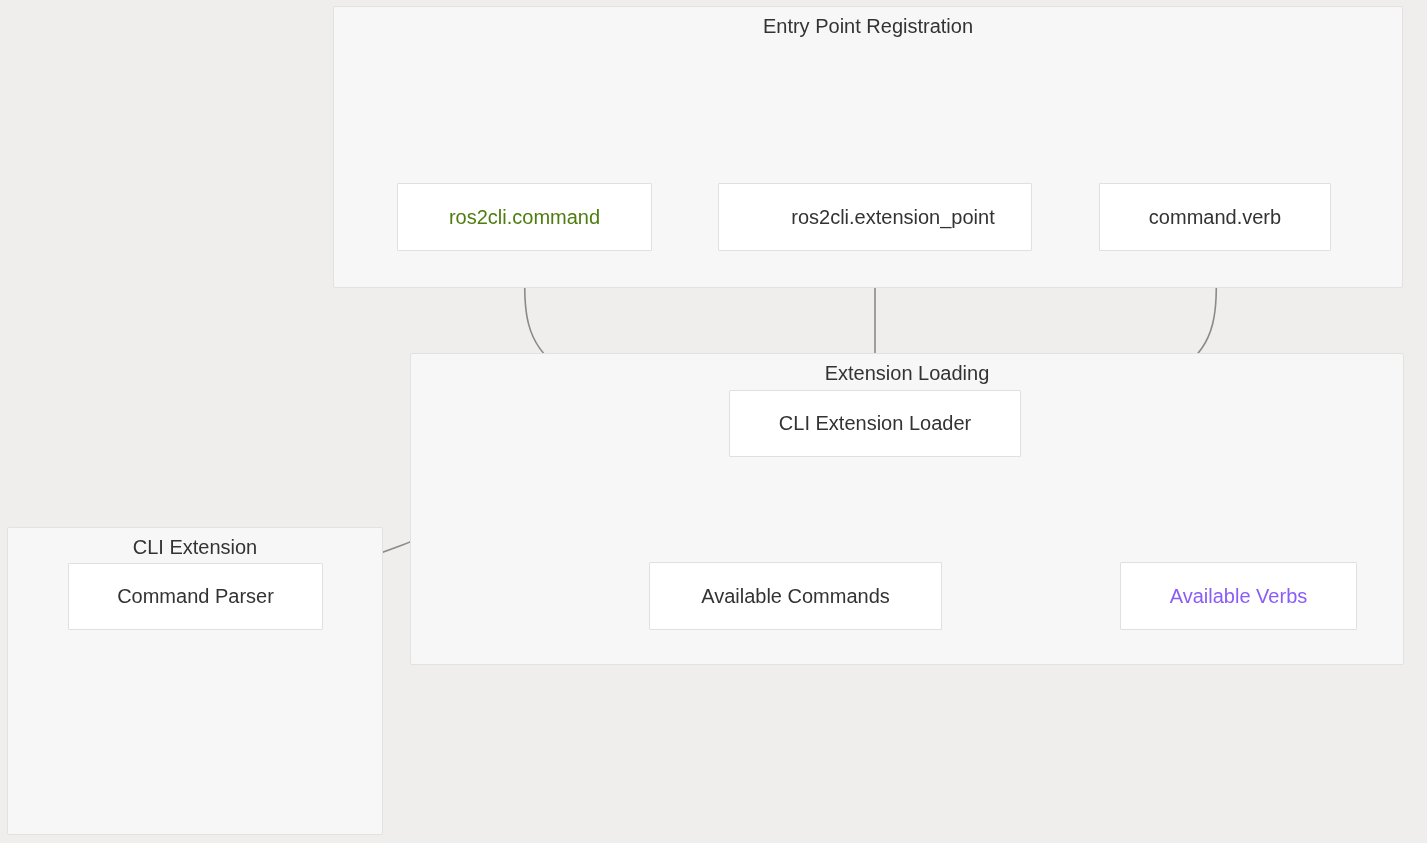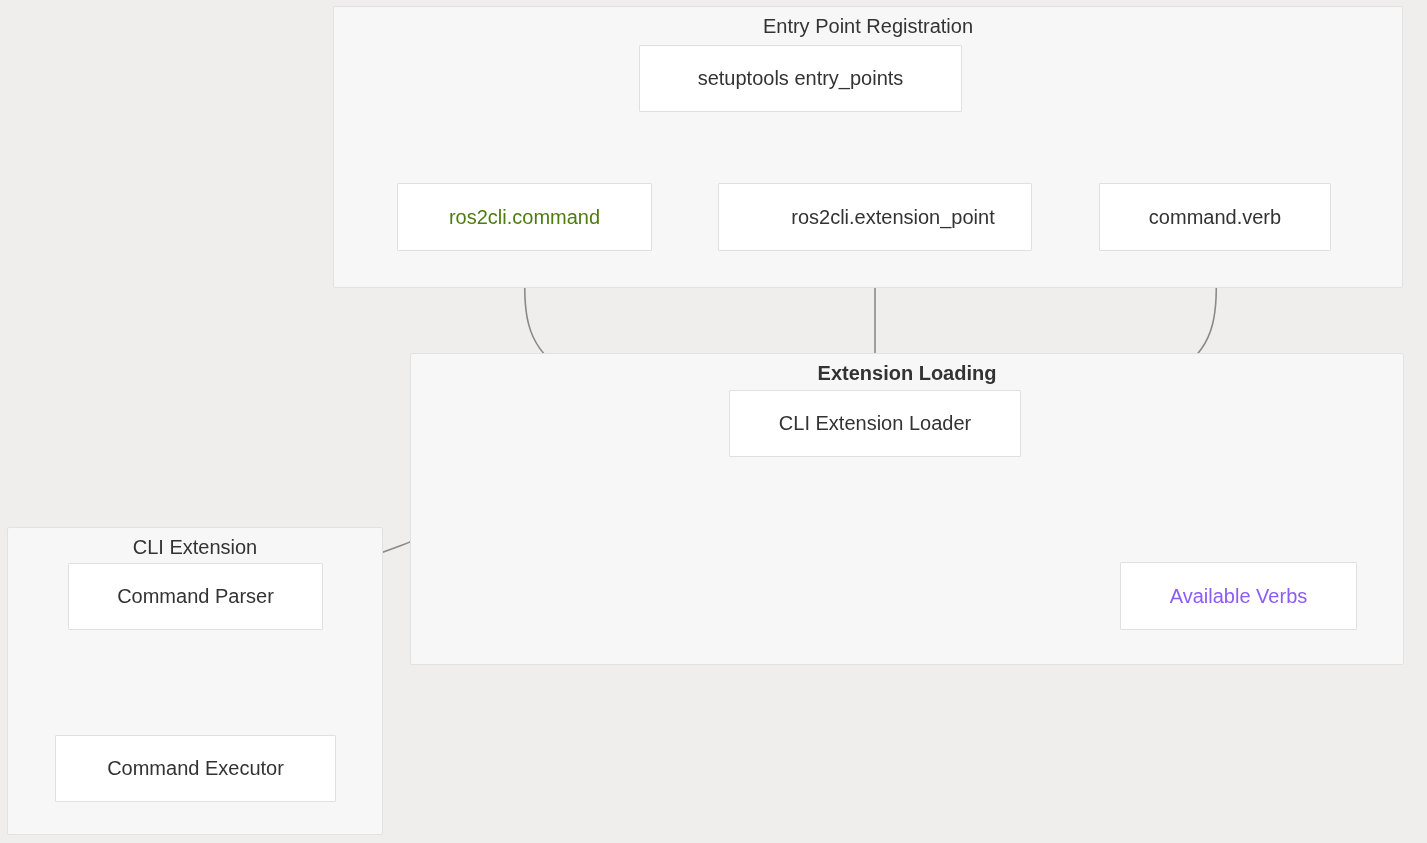--- a/index.html
+++ b/index.html
@@ -82,30 +82,29 @@
         <path d="M 830 458 C 815 485 800 515 795 551" fill="none" stroke="#8a8a8a" stroke-width="1.6" marker-end="url(#arrowhead)"></path>
         <path d="M 1022 458 C 1100 480 1180 505 1226 551" fill="none" stroke="#8a8a8a" stroke-width="1.6" marker-end="url(#arrowhead)"></path>
         <path d="M 196 631 L 196 724" fill="none" stroke="#8a8a8a" stroke-width="1.6" marker-end="url(#arrowhead)"></path>
       </g>
   </svg>
 
   <div class="cluster" style="left: 333px; top: 6px; width: 1070px; height: 282px; background: rgb(247, 247, 247); border-color: rgb(226, 226, 226);">
     <div class="cluster-title">Entry Point Registration</div>
   </div>
 
-  <div class="cluster" style="left: 410px; top: 353px; width: 994px; height: 312px; background: rgb(247, 247, 247); border-color: rgb(226, 226, 226); font-weight: bold;">
+  <div class="cluster" style="left: 410px; top: 353px; width: 994px; height: 312px; background: rgb(247, 247, 247); border-color: rgb(226, 226, 226);">
     <div class="cluster-title">Extension Loading</div>
   </div>
 
   <div class="cluster" style="left: 7px; top: 527px; width: 376px; height: 308px; background: rgb(247, 247, 247); border-color: rgb(226, 226, 226);">
     <div class="cluster-title">CLI Extension</div>
   </div>
 
-  <div class="node" style="left: 639px; top: 45px; width: 323px; height: 67px; background: rgb(255, 255, 255); border-color: rgb(224, 224, 224); color: rgb(51, 51, 51);">setuptools entry_points</div>
   <div class="node" style="left: 397px; top: 183px; width: 255px; height: 68px; background: rgb(255, 255, 255); border-color: rgb(224, 224, 224); color: #4d7c0f;">ros2cli.command</div>
   <div class="node" style="left: 718px; top: 183px; width: 314px; height: 68px; background: rgb(255, 255, 255); border-color: rgb(224, 224, 224); color: rgb(51, 51, 51); padding-left: 36px;">ros2cli.extension_point</div>
   <div class="node" style="left: 729px; top: 390px; width: 292px; height: 67px; background: rgb(255, 255, 255); border-color: rgb(224, 224, 224); color: rgb(51, 51, 51);">CLI Extension Loader</div>
   <div class="node" style="left: 1099px; top: 183px; width: 232px; height: 68px; background: rgb(255, 255, 255); border-color: rgb(224, 224, 224); color: rgb(51, 51, 51);">command.verb</div>
+  <div class="node" style="left: 649px; top: 562px; width: 293px; height: 68px; background: rgb(255, 255, 255); border-color: rgb(224, 224, 224); color: rgb(51, 51, 51);">Available Commands</div>
   <div class="node" style="left: 1120px; top: 562px; width: 237px; height: 68px; background: rgb(255, 255, 255); border-color: rgb(224, 224, 224); color: #8b5cf6;">Available Verbs</div>
   <div class="node" style="left: 68px; top: 563px; width: 255px; height: 67px; background: rgb(255, 255, 255); border-color: rgb(224, 224, 224); color: rgb(51, 51, 51);">Command Parser</div>
-  <div class="node" style="left: 55px; top: 735px; width: 281px; height: 67px; background: rgb(255, 255, 255); border-color: rgb(224, 224, 224); color: rgb(51, 51, 51);">Command Executor</div>
 
 </div>
 
 </body></html>

